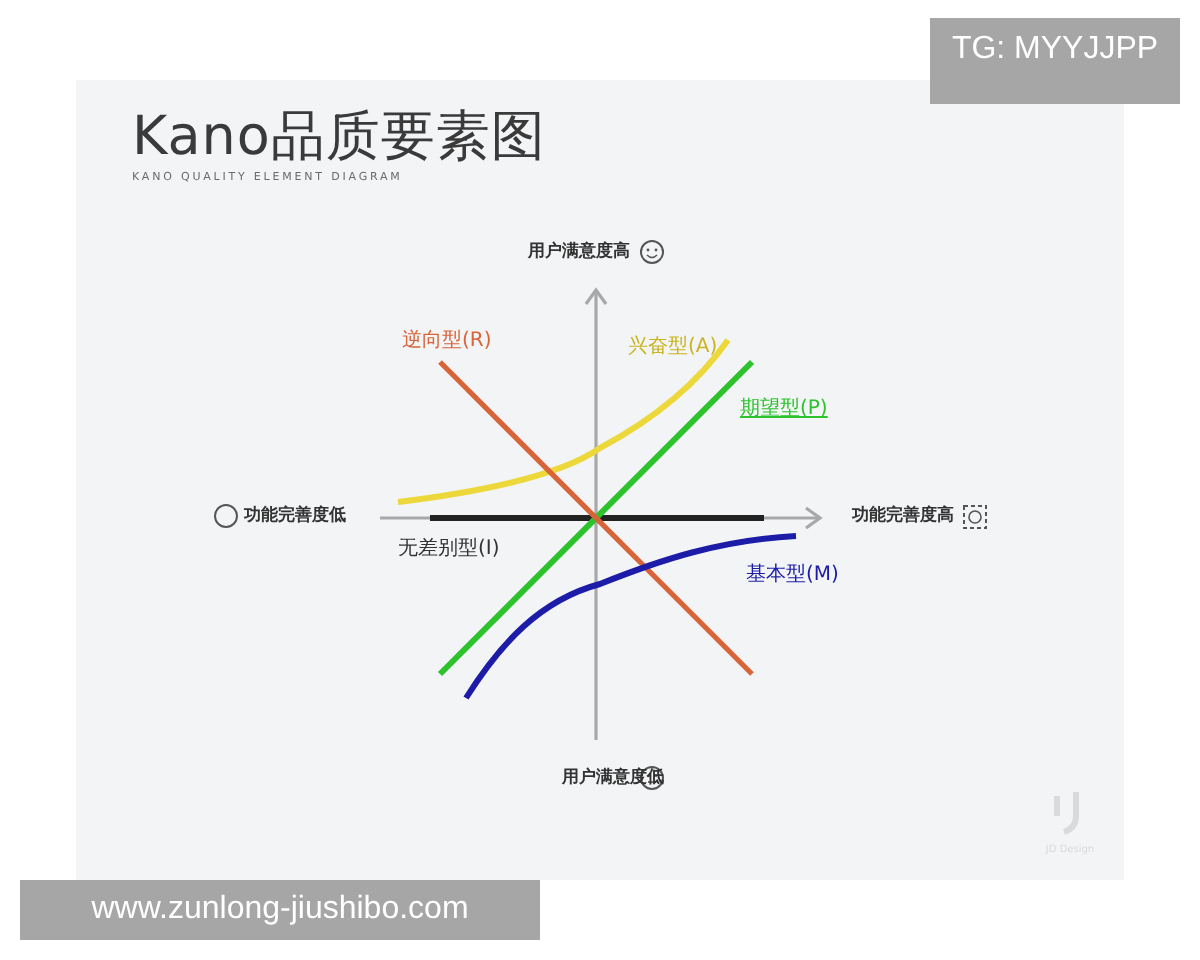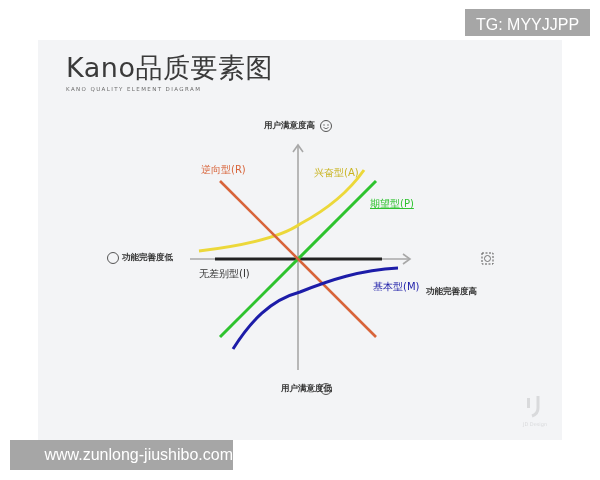--- a/index.html
+++ b/index.html
@@ -24,22 +24,22 @@
     .axis-label {
       position: absolute; font-size: 8.5px; font-weight: bold; color: #333;
       white-space: nowrap; display: flex; align-items: center; gap: 3px; font-family: Liberation Mono, monospace;
     }
     .curve-label { position: absolute; font-size: 10px; white-space: nowrap; }
     .diagram { position: absolute; left: 0; top: 0; }
     .badge {
       position: absolute; background: #a6a6a6; color: #ffffff;
       font-family: "Liberation Sans", sans-serif; white-space: nowrap;
     }
-    .badge-tg { left: 465px; top: 9px; width: 125px; height: 27px; line-height: 31px; font-size: 16px; text-align: center; }
-    .badge-url { left: 10px; top: 440px; width: 223px; height: 30px; line-height: 30px; font-size: 16px; text-align: right; }
+    .badge-tg { left: 465px; top: 9px; width: 125px; height: 43px; line-height: 31px; font-size: 16px; text-align: center; }
+    .badge-url { left: 10px; top: 440px; width: 260px; height: 30px; line-height: 30px; font-size: 16px; text-align: center; }
     .logo { position: absolute; left: 518px; top: 390px; width: 34px; height: 40px; }
   </style>
 </head>
 <body>
 
 <div class="card"></div>
 
 <div class="title">Kano品质要素图</div>
 <div class="subtitle">KANO QUALITY ELEMENT DIAGRAM</div>
 
@@ -85,21 +85,21 @@
 
 <div class="axis-label" style="left:264px; top:120px;">
   <span>用户满意度高</span>
 </div>
 <div class="axis-label" style="left:264px; top:383px;margin-left:17px;">
   <span>用户满意度低</span>
 </div>
 <div class="axis-label" style="left:122px; top:252px;">
   <span>功能完善度低</span>
 </div>
-<div class="axis-label" style="left:426px; top:252px;margin-top:34px;">
+<div class="axis-label" style="left:426px; top:252px;">
   <span>功能完善度高</span>
 </div>
 
 <div class="curve-label" style="left:201px; top:163px; color:#d8643a;">逆向型(R)</div>
 <div class="curve-label" style="left:314px; top:166px; color:#c9b420;">兴奋型(A)</div>
 <div class="curve-label" style="left:370px; top:197px; color:#2ec32e;text-decoration:underline;">期望型(P)</div>
 <div class="curve-label" style="left:199px; top:267px; color:#333333;">无差别型(I)</div>
 <div class="curve-label" style="left:373px; top:280px; color:#1c1ca8;">基本型(M)</div>
 
 <svg class="logo" width="34" height="40">

